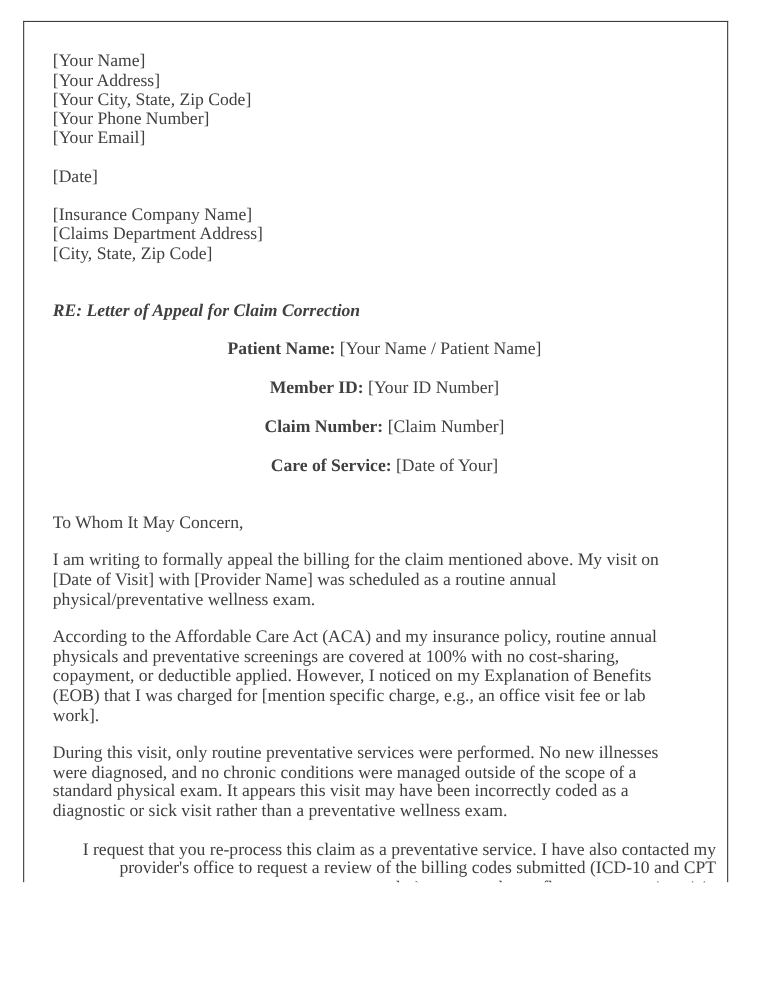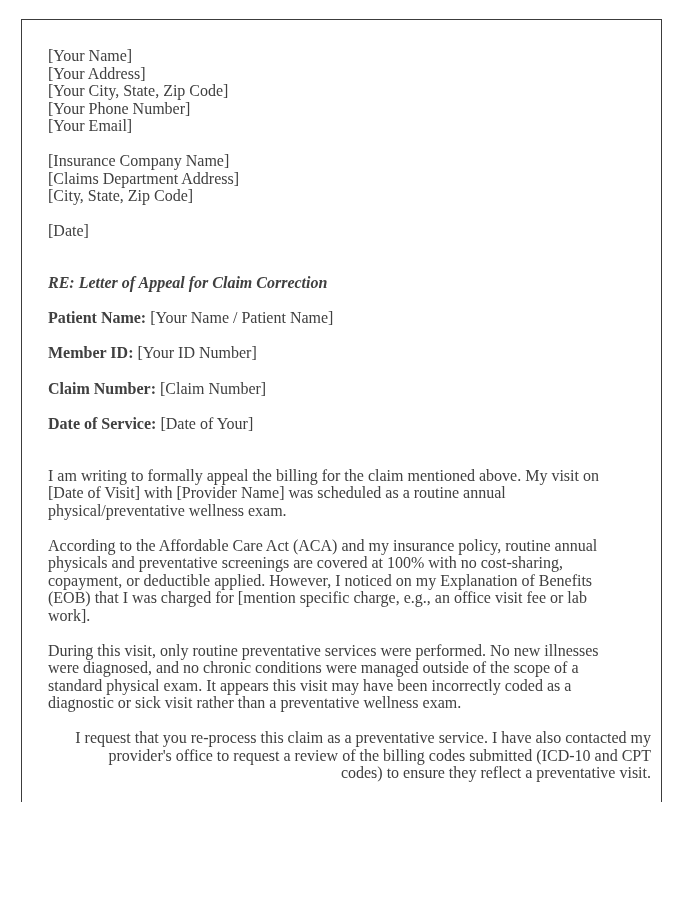--- a/index.html
+++ b/index.html
@@ -39,54 +39,56 @@
     margin-bottom: 0;
     text-align: right;
   }
   .subject-line {
     font-weight: bold;
     font-style: italic;
   }
   .field-row {
     font-size: 16px;
     line-height: 17.6px;
+    text-align: center;
   }
   .field-label {
     font-weight: bold;
   }
   .field-value {
     padding-left: 4px;
   }
 </style>
 </head>
 <body>
 
 <div class="canvas">
   <div class="page">
 
     <div class="block">[Your Name]
 [Your Address]
 [Your City, State, Zip Code]
 [Your Phone Number]
 [Your Email]</div>
 
+    <div class="block">[Date]</div>
+
     <div class="block">[Insurance Company Name]
 [Claims Department Address]
 [City, State, Zip Code]</div>
-
-    <div class="block">[Date]</div>
 
     <div class="block">
       <div class="subject-line">RE: Letter of Appeal for Claim Correction</div>
       <div class="field-row"><span class="field-label">Patient Name:</span><span class="field-value">[Your Name / Patient Name]</span></div>
       <div class="field-row"><span class="field-label">Member ID:</span><span class="field-value">[Your ID Number]</span></div>
       <div class="field-row"><span class="field-label">Claim Number:</span><span class="field-value">[Claim Number]</span></div>
-      <div class="field-row"><span class="field-label">Date of Service:</span><span class="field-value">[Date of Your]</span></div>
+      <div class="field-row"><span class="field-label">Care of Service:</span><span class="field-value">[Date of Your]</span></div>
     </div>
 
+    <div class="block">To Whom It May Concern,</div>
 
     <div class="block">I am writing to formally appeal the billing for the claim mentioned above. My visit on
 [Date of Visit] with [Provider Name] was scheduled as a routine annual
 physical/preventative wellness exam.</div>
     <div class="block">According to the Affordable Care Act (ACA) and my insurance policy, routine annual
 physicals and preventative screenings are covered at 100% with no cost-sharing,
 copayment, or deductible applied. However, I noticed on my Explanation of Benefits
 (EOB) that I was charged for [mention specific charge, e.g., an office visit fee or lab
 work].</div>
     <div class="block">During this visit, only routine preventative services were performed. No new illnesses

